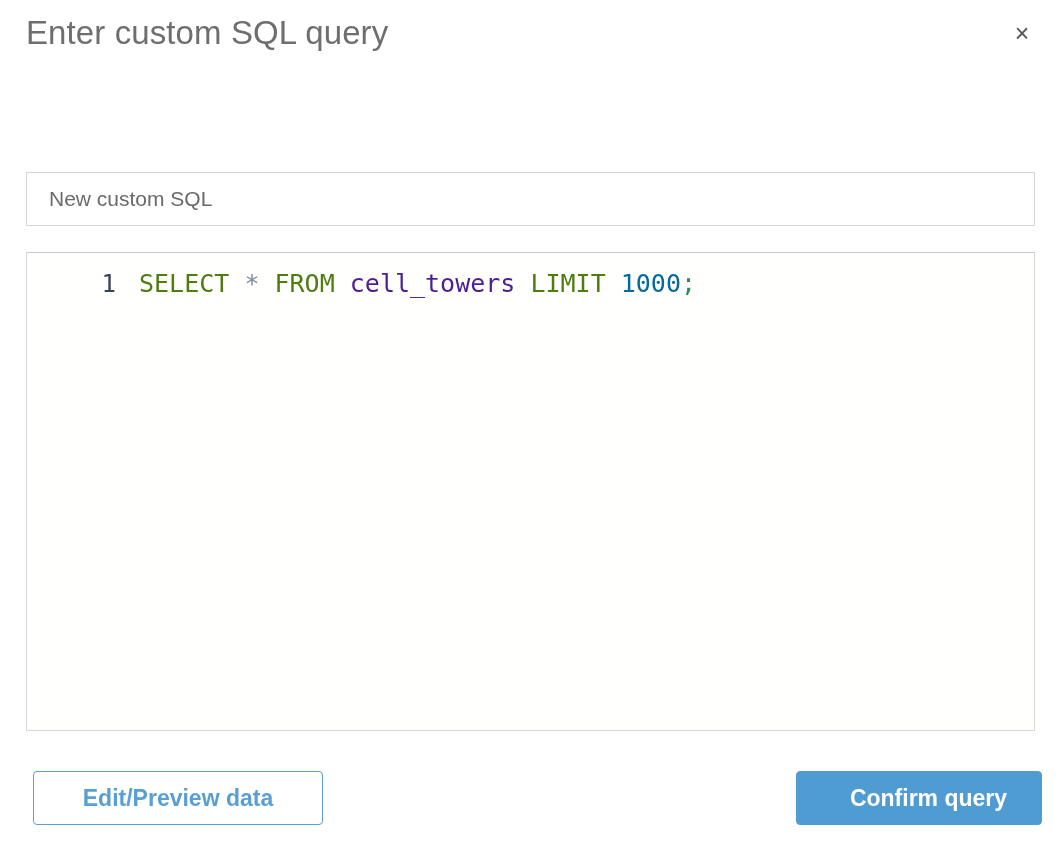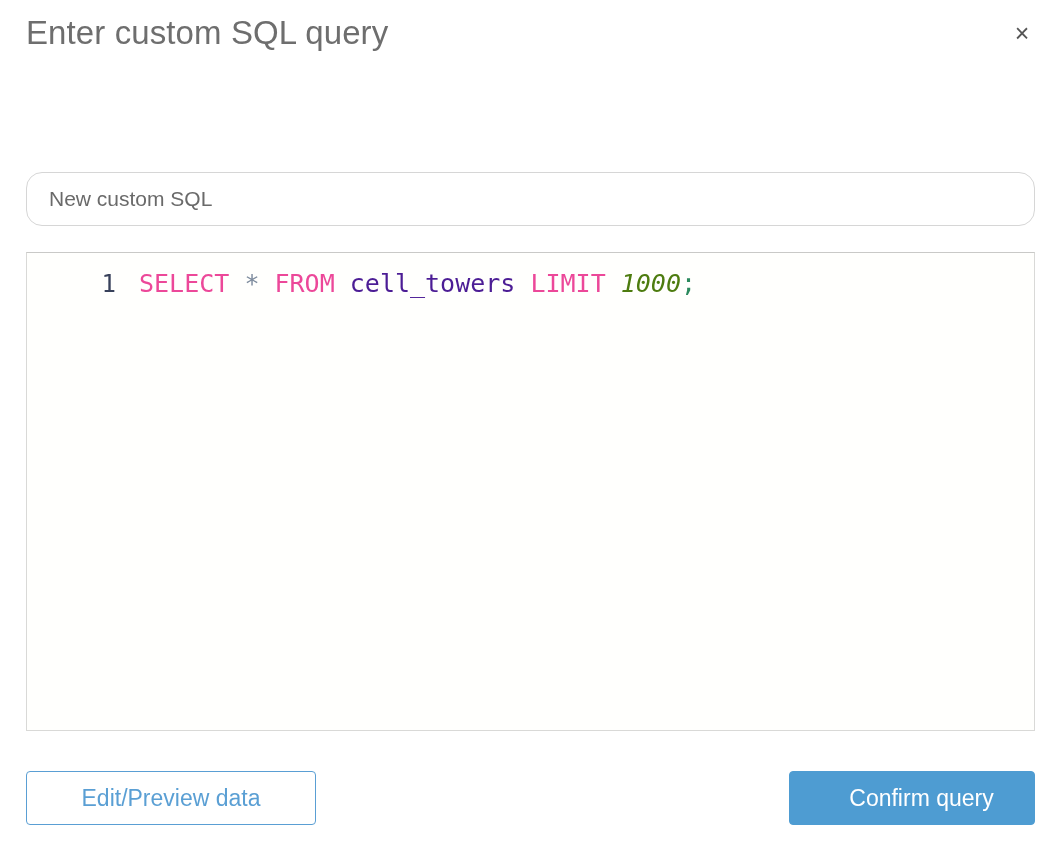--- a/index.html
+++ b/index.html
@@ -66,21 +66,21 @@
 
   
   .name-input {
     position: absolute;
     left: 26px;
     top: 172px;
     width: 1009px;
     height: 54px;
     box-sizing: border-box;
     border: 1px solid #d6d6d6;
-    border-radius: 16px;
+    border-radius: 0;
     background: #ffffff;
     font-family: "Liberation Sans", sans-serif;
     font-size: 21px;
     color: #6a6a6a;
     padding: 0 0 0 22px;
     outline: none;
   }
   .name-input::placeholder {
     color: #8a8a8a;
     opacity: 1;
@@ -120,39 +120,40 @@
     font-family: "DejaVu Sans Mono", "Liberation Mono", monospace;
     font-size: 24px;
     user-select: none;
   }
 
   .code-line {
     padding-left: 23px;
     white-space: pre;
   }
 
-  .tok-kw      { color: #ec4899; }
+  .tok-kw      { color: #4d7c0f; }
   .tok-star    { color: #7e8c9e; }
   .tok-ident   { color: #4c1d95; }
-  .tok-num     { color: #4d7c0f; font-style: italic; }
+  .tok-num     { color: #0369a1; }
   .tok-punct   { color: #2c8a5e; }
 
   
   .btn {
     position: absolute;
     box-sizing: border-box;
     border-radius: 4px;
     font-family: "Liberation Sans", sans-serif;
     font-size: 23px;
-    font-weight: 400;
+    font-weight: 700;
     cursor: pointer;
     display: flex;
     align-items: center;
     justify-content: center;
     user-select: none;
+    margin-left: 7px;
   }
 
   .btn-secondary {
     left: 26px;
     top: 771px;
     width: 290px;
     height: 54px;
     background: #ffffff;
     border: 1px solid #5a9fd4;
     color: #5a9fd4;

